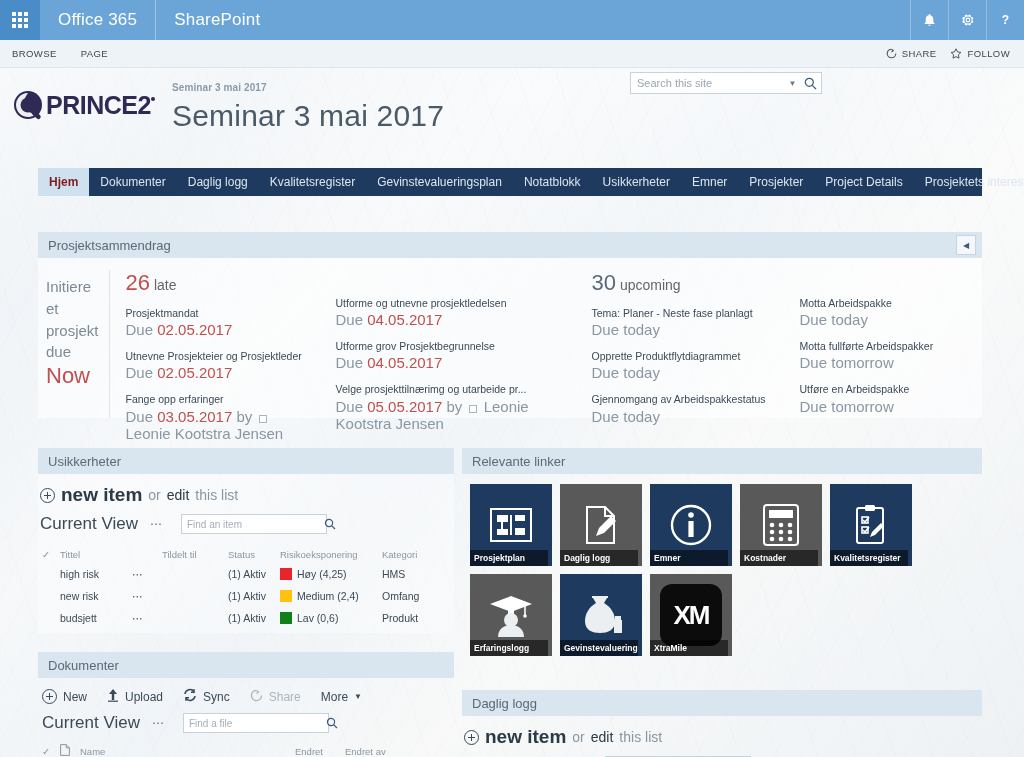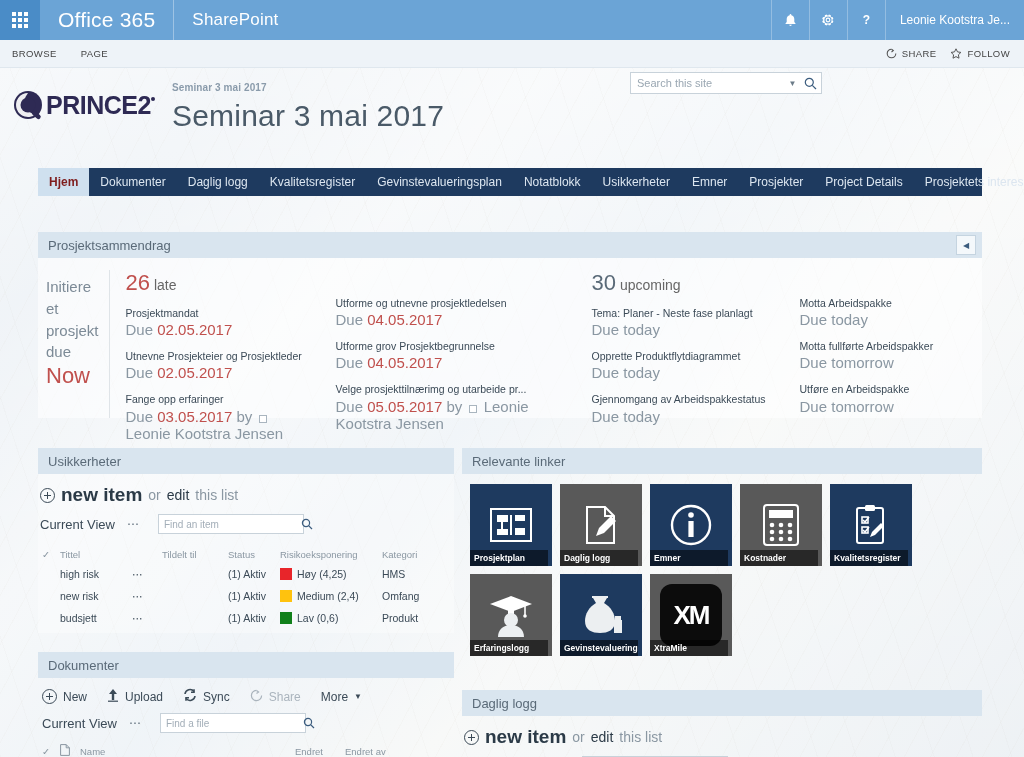--- a/index.html
+++ b/index.html
@@ -39,21 +39,21 @@
   .waffle {
     width: 40px; height: 40px;
     background: #4a8cc7;
     display: flex; align-items: center; justify-content: center;
     cursor: pointer;
   }
   .waffle-grid { display: grid; grid-template-columns: repeat(3, 4px); grid-template-rows: repeat(3, 4px); gap: 2px; }
   .waffle-grid i { display: block; width: 4px; height: 4px; background: #fff; }
   .suite-brand {
     display: flex; align-items: center; padding: 0 18px;
-    font-size: 21px; color: #fff; letter-spacing: .2px;
+    font-size: 17px; color: #fff; letter-spacing: .2px;
     border-right: 1px solid rgba(255,255,255,0.35);
   }
   .suite-app {
     display: flex; align-items: center; padding: 0 18px;
     font-size: 17px; color: #fff; letter-spacing: .2px;
   }
   .suite-right { margin-left: auto; display: flex; align-items: stretch; }
   .suite-icon {
     width: 38px; display: flex; align-items: center; justify-content: center;
     font-size: 15px; color: #fff; cursor: pointer;
@@ -184,21 +184,21 @@
     content: ""; position: absolute; background: #3b4a57;
   }
   .plus-circle::before { left: 3px; right: 3px; top: 6px; height: 1.4px; }
   .plus-circle::after { top: 3px; bottom: 3px; left: 6px; width: 1.4px; }
   .ni-strong { color: #2b3a47; font-weight: bold; font-size: 19px; cursor: pointer; }
   .ni-or { color: #8a97a2; font-size: 14px; }
   .ni-link { color: #2b3a47; font-size: 14px; cursor: pointer; }
   .ni-link2 { color: #8a97a2; font-size: 14px; cursor: pointer; }
 
   .view-row { display: flex; align-items: center; gap: 12px; margin-top: 8px; }
-  .view-name { font-size: 13px; color: #3b4a57; cursor: pointer; }
+  .view-name { font-size: 17px; color: #3b4a57; cursor: pointer; }
   .ellipsis { font-size: 12px; color: #5a6a78; letter-spacing: 1px; cursor: pointer; }
   .find-box {
     width: 146px; height: 20px; background: #fff; border: 1px solid #c8d2da;
     display: flex; align-items: center; margin-left: 6px;
   }
   .find-box input {
     flex: 1; border: 0; outline: 0; height: 100%; background: transparent;
     font-size: 10px; color: #666; padding: 0 5px; font-family: "Liberation Sans", sans-serif;
   }
   .find-box input::placeholder { color: #a3aeb8; }
@@ -277,21 +277,20 @@
         <svg width="14" height="14" viewBox="0 0 14 14">
             <path d="M7 4.6A2.4 2.4 0 1 0 7 9.4 2.4 2.4 0 0 0 7 4.6zm0 3.7A1.3 1.3 0 1 1 7 5.7a1.3 1.3 0 0 1 0 2.6z" fill="#fff"></path>
             <path d="M12.4 8.1l-1-.5a4.7 4.7 0 0 0 0-1.2l1-.5-.8-2-1.1.3a4.7 4.7 0 0 0-.9-.9l.3-1.1-2-.8-.5 1a4.7 4.7 0 0 0-1.2 0l-.5-1-2 .8.3 1.1c-.3.3-.6.6-.9.9l-1.1-.3-.8 2 1 .5a4.7 4.7 0 0 0 0 1.2l-1 .5.8 2 1.1-.3c.3.3.6.6.9.9l-.3 1.1 2 .8.5-1a4.7 4.7 0 0 0 1.2 0l.5 1 2-.8-.3-1.1c.3-.3.6-.6.9-.9l1.1.3.8-2zM7 10.6a3.6 3.6 0 1 1 0-7.2 3.6 3.6 0 0 1 0 7.2z" fill="#fff"></path>
           </svg>
       </div>
       <div class="suite-icon">
         <svg width="13" height="14" viewBox="0 0 13 14">
             <text x="6.5" y="11" text-anchor="middle" font-family="Liberation Sans" font-size="12" font-weight="bold" fill="#fff">?</text>
           </svg>
       </div>
-      <div class="suite-user">Leonie Kootstra Je...</div>
     </div>
   </div>
 
   <div class="ribbon">
     <div class="ribbon-tab">BROWSE</div>
     <div class="ribbon-tab">PAGE</div>
     <div class="ribbon-right">
       <div class="ribbon-action">
         <span>
           <svg width="11" height="11" viewBox="0 0 11 11">

